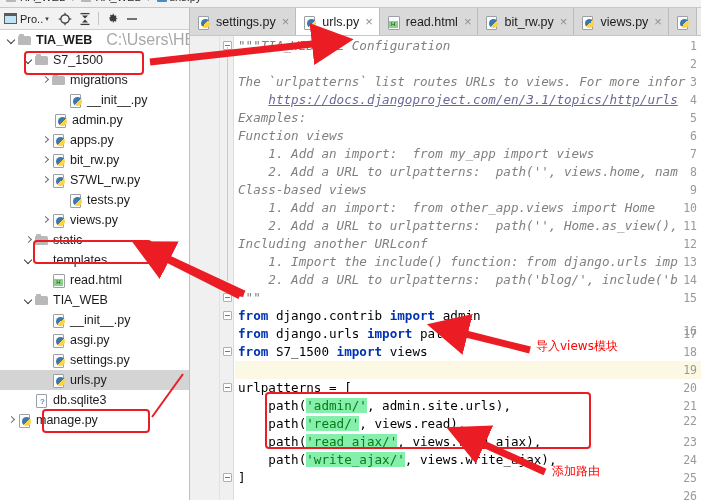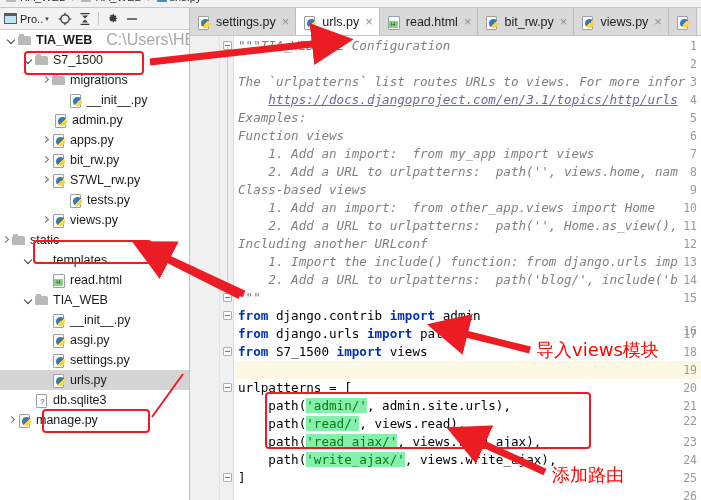--- a/index.html
+++ b/index.html
@@ -229,21 +229,21 @@
   }
   .redbox {
     position:absolute;
     border: 2.5px solid #ec1c24;
     border-radius: 4px;
     pointer-events:none;
   }
   .anno-text {
     position:absolute;
     color:#ff0000;
-    font-size: 18px;
+    font-size: 12px;
     font-family: "DejaVu Sans", sans-serif;
     white-space: nowrap;
   }
   svg.arrows {
     position:absolute; left:0; top:0; width:701px; height:500px;
     pointer-events:none;
   }
 </style>
 </head>
 <body>
@@ -344,21 +344,21 @@
         <div class="trow" style="padding-left: 57px;">
           <span class="arrow"></span>
           <span class="ficon py"></span>
           <span class="tlabel">tests.py</span>
         </div>
         <div class="trow" style="padding-left: 40px;">
           <span class="arrow right"></span>
           <span class="ficon py"></span>
           <span class="tlabel">views.py</span>
         </div>
-        <div class="trow" style="">
+        <div class="trow" style="padding-left: 23px;">
           <span class="arrow right"></span>
           <span class="ficon folder"></span>
           <span class="tlabel">static</span>
         </div>
         <div class="trow" style="padding-left: 23px;">
           <span class="arrow down"></span>
           <span class="ficon folder-purple"></span>
           <span class="tlabel">templates</span>
         </div>
         <div class="trow" style="padding-left: 40px;">

